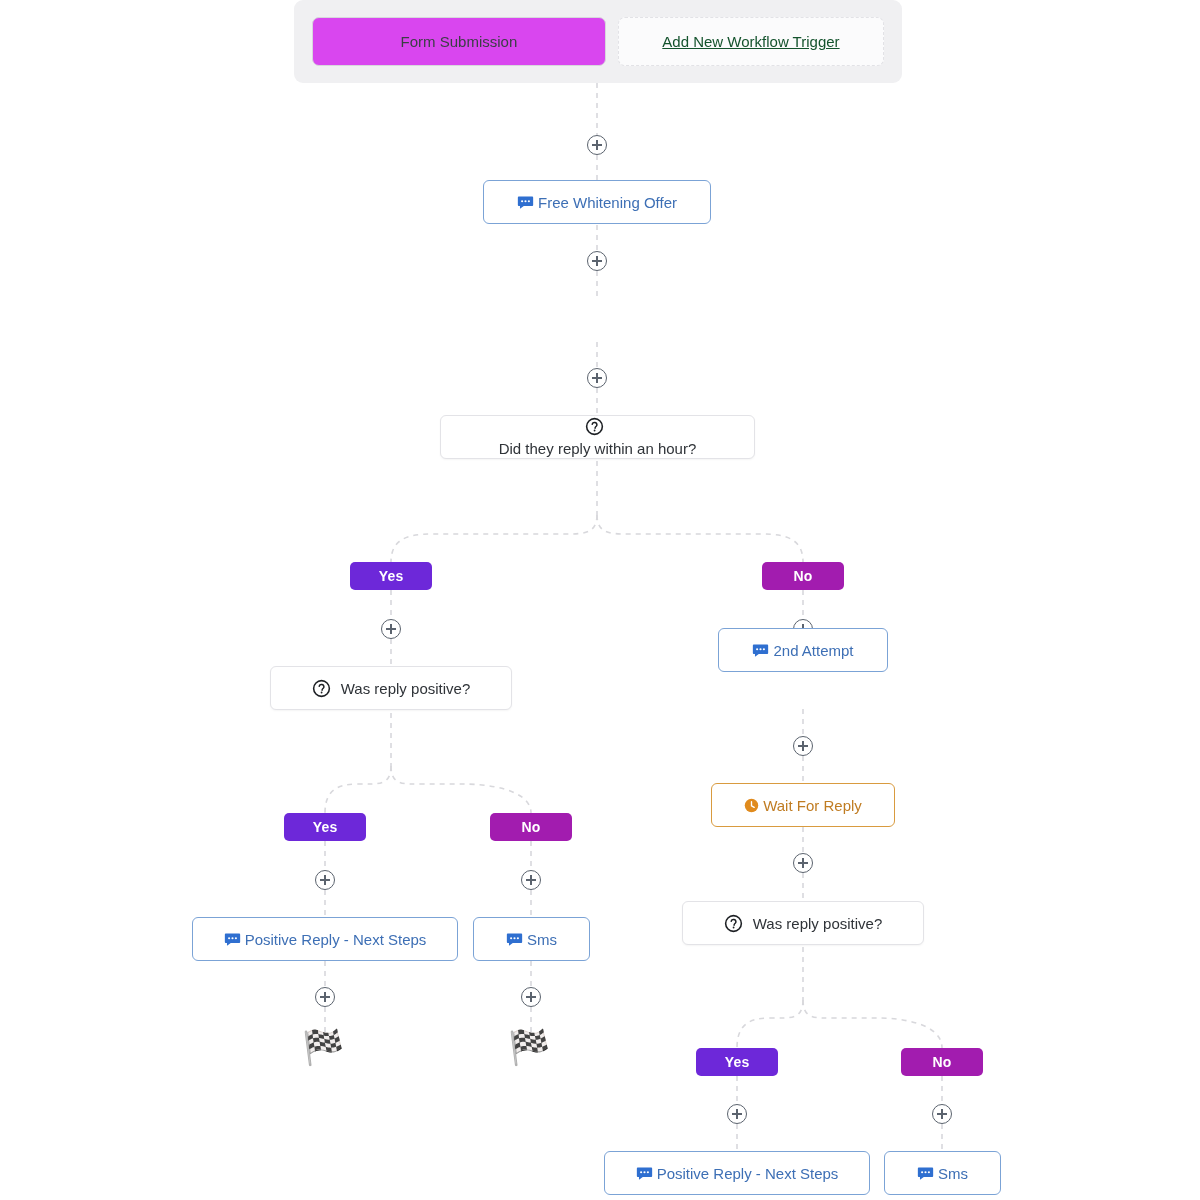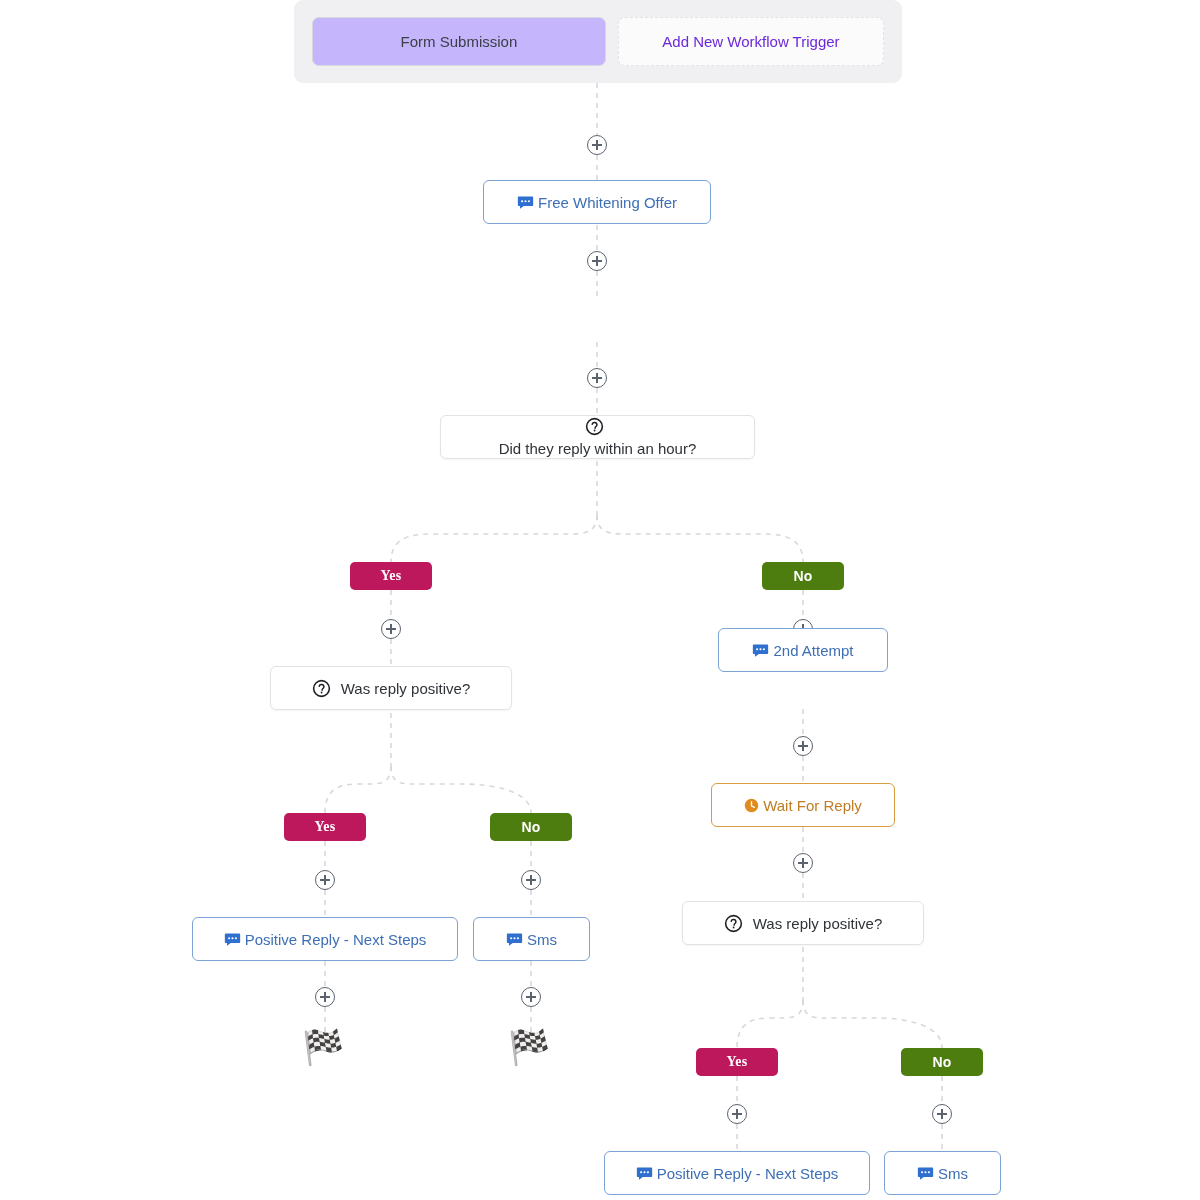--- a/index.html
+++ b/index.html
@@ -42,36 +42,37 @@
     border-radius: 9px;
     box-sizing: border-box;
     padding: 16px 18px;
     display: flex;
     gap: 12px;
     align-items: center;
   }
   .trigger-btn {
     height: 49px;
     border-radius: 7px;
-    background: #c4b5fd;
+    background: #d946ef;
     border: 1px solid #d7d7dc;
     display: flex;
     align-items: center;
     justify-content: center;
     font-size: 15px;
     color: #3b3f45;
     box-sizing: border-box;
     white-space: nowrap;
   }
   .trigger-btn.primary { width: 296px; }
   .trigger-btn.add {
     width: 268px;
     border: 1px dashed #e2e2e6;
-    color: #6d28d9;
+    color: #14532d;
     background: #fbfbfc;
+    text-decoration: underline;
   }
 
   
   .node {
     position: absolute;
     box-sizing: border-box;
     display: flex;
     align-items: center;
     justify-content: center;
     gap: 4px;
@@ -104,22 +105,22 @@
     height: 28px;
     border-radius: 5px;
     display: flex;
     align-items: center;
     justify-content: center;
     color: #ffffff;
     font-size: 14px;
     font-weight: bold;
     letter-spacing: 0.2px;
   }
-  .badge.yes { background: #be185d; font-family: Liberation Serif, serif; }
-  .badge.no  { background: #4d7c0f; }
+  .badge.yes { background: #6d28d9; }
+  .badge.no  { background: #a21caf; }
 
   
   .plus {
     position: absolute;
     width: 20px;
     height: 20px;
     border-radius: 50%;
     border: 1.5px solid #5b636e;
     background: #ffffff;
     box-sizing: border-box;

